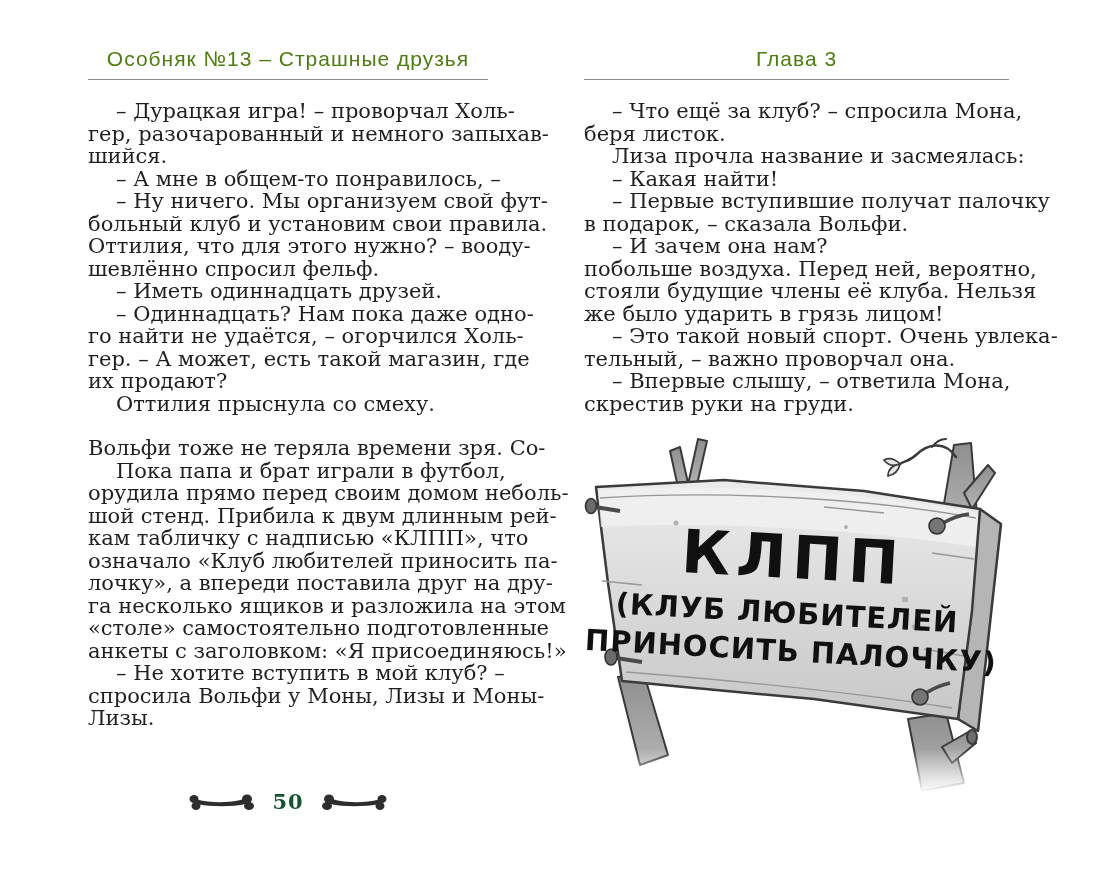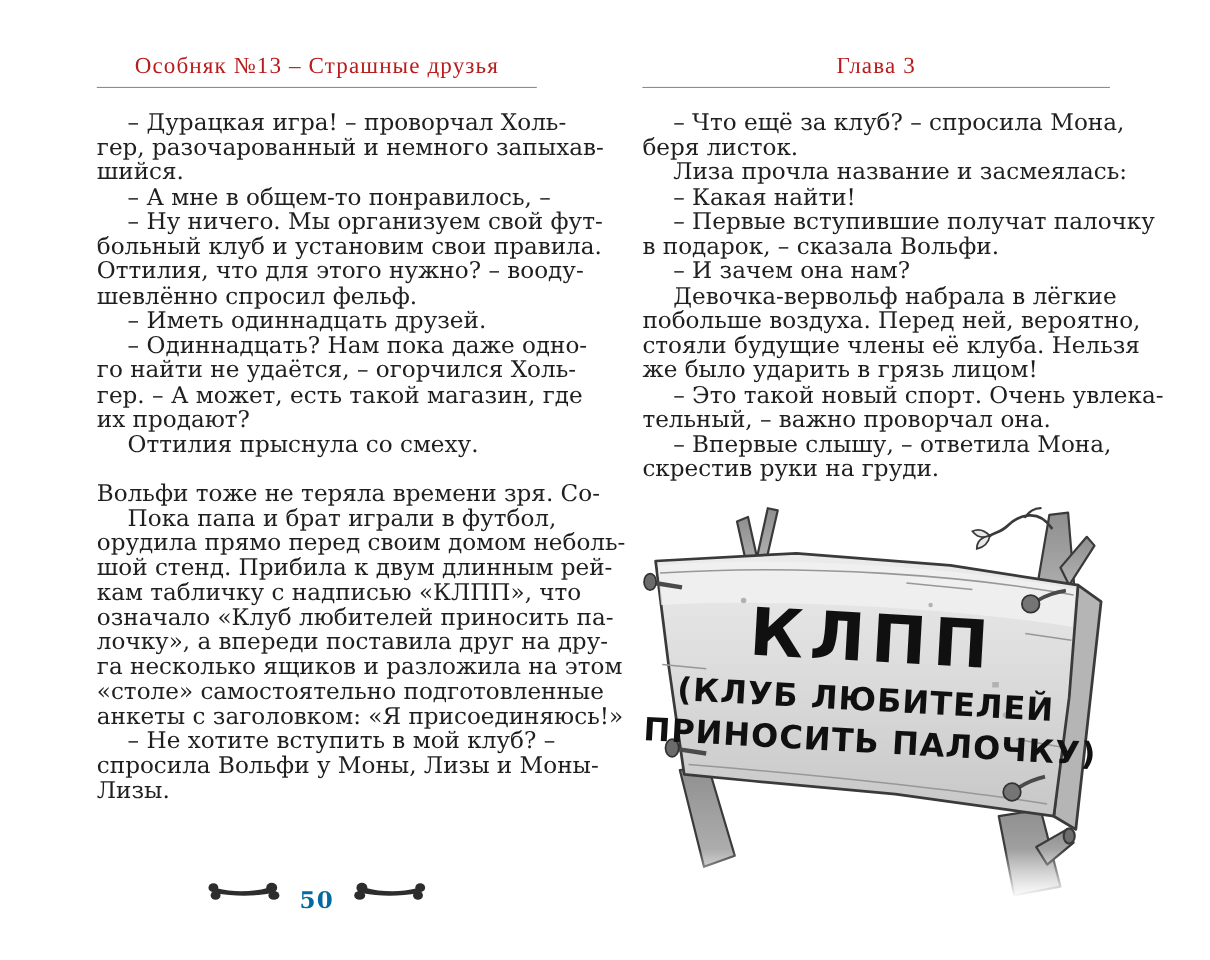--- a/index.html
+++ b/index.html
@@ -1,32 +1,32 @@
 <!DOCTYPE html>
 <html><head>
 <meta charset="utf-8">
 <style>
   html,body{margin:0;padding:0;background:#fff;}
   .book{position:relative;width:1100px;height:873px;background:#ffffff;overflow:hidden;
         font-family:"DejaVu Serif",serif;color:#1f1f1f;}
   .page{position:absolute;top:46px;}
   .page-left{left:88px;width:400px;}
   .page-right{left:584px;width:425px;}
-  .running-head{text-align:center;font-size:21px;line-height:26px;letter-spacing:1px;color:#b91c1c;
-        font-family:Liberation Serif, serif;font-weight:500;}
+  .running-head{text-align:center;font-size:21px;line-height:26px;letter-spacing:1px;color:#4d7c0f;
+        font-family:Liberation Sans, sans-serif;font-weight:500;}
   .head-rule{border:0;border-top:1.5px solid #8c8c8c;margin:7px 0 0 0;height:0;}
   .content{margin-top:20px;font-size:21px;line-height:22.5px;}
   .para{margin:0;}
   .para.section-break{margin-top:22px;}
   .line{text-align:justify;text-align-last:justify;white-space:nowrap;}
   .line.last{text-align-last:left;}
   .line.first{padding-left:28px;}
   .pagenum-row{position:absolute;left:88px;top:789px;width:400px;display:flex;align-items:center;
         justify-content:center;gap:16px;}
-  .pagenum{font-size:21px;font-weight:bold;letter-spacing:1px;color:#0369a1;margin-top:16px;}
+  .pagenum{font-size:21px;font-weight:bold;letter-spacing:1px;color:#14532d;}
   .bone{display:block;}
   .illustration{margin-top:16px;width:425px;height:362px;}
   .sign-title{font-family:"DejaVu Sans",sans-serif;font-weight:bold;font-size:60px;letter-spacing:6px;fill:#101010;}
   .sign-sub{font-family:"DejaVu Sans",sans-serif;font-weight:bold;font-size:29px;letter-spacing:1px;fill:#101010;}
 </style>
 </head>
 <body>
 
 <div class="book">
 
@@ -95,21 +95,20 @@
           <div class="line first last">– Какая найти!</div>
         </div>
         <div class="para">
           <div class="line first">– Первые вступившие получат палочку</div>
           <div class="line last">в подарок, – сказала Вольфи.</div>
         </div>
         <div class="para">
           <div class="line first last">– И зачем она нам?</div>
         </div>
         <div class="para">
-          <div class="line first">Девочка-вервольф набрала в лёгкие</div>
           <div class="line">побольше воздуха. Перед ней, вероятно,</div>
           <div class="line">стояли будущие члены её клуба. Нельзя</div>
           <div class="line last">же было ударить в грязь лицом!</div>
         </div>
         <div class="para">
           <div class="line first">– Это такой новый спорт. Очень увлека-</div>
           <div class="line last">тельный, – важно проворчал она.</div>
         </div>
         <div class="para">
           <div class="line first">– Впервые слышу, – ответила Мона,</div>

